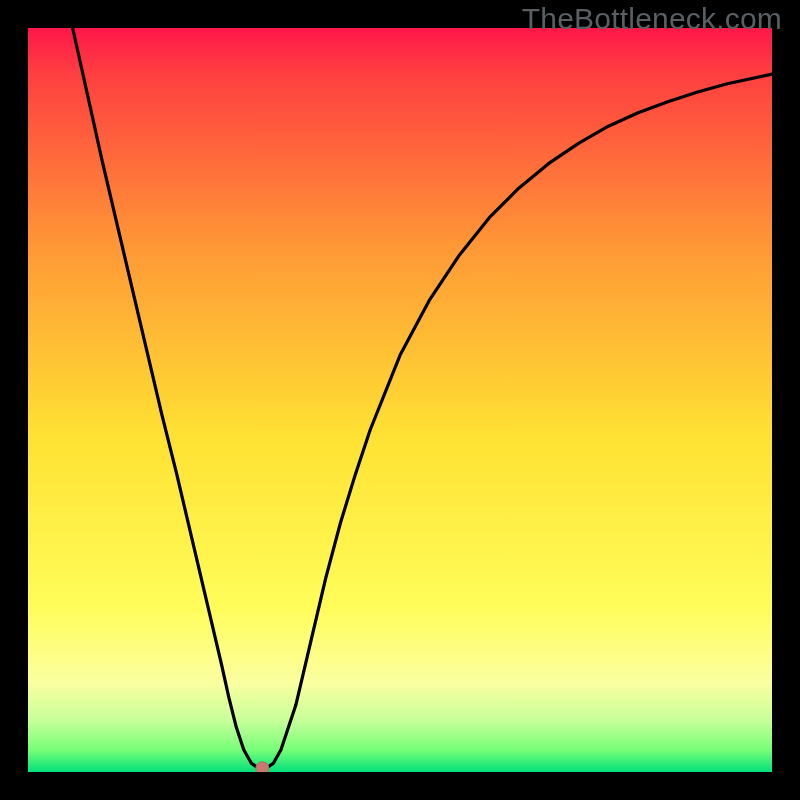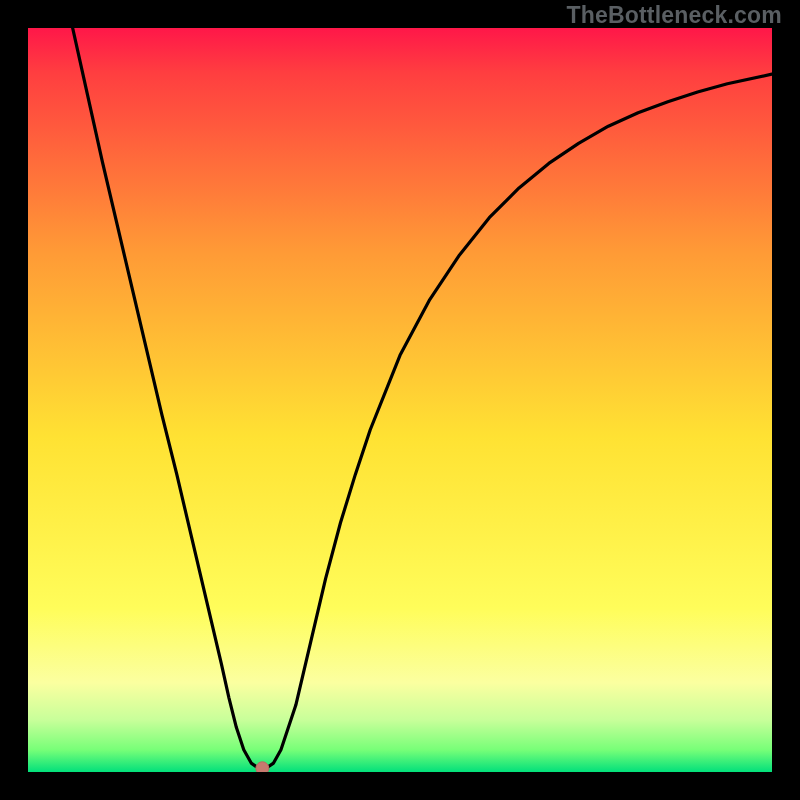--- a/index.html
+++ b/index.html
@@ -9,22 +9,22 @@
     background: #000;
     position: relative;
     font-family: Arial, Helvetica, sans-serif;
     overflow: hidden;
   }
   .watermark {
     position: absolute;
     top: 2px;
     right: 18px;
     color: #5a5f63;
-    font-size: 23px;
-    font-weight: 700;
+    font-size: 30px;
+    font-weight: 400;
     letter-spacing: 0.2px;
     z-index: 10;
     text-align: right;
   }
   .plot-container {
     position: absolute;
     left: 28px;
     top: 28px;
     width: 744px;
     height: 744px;

